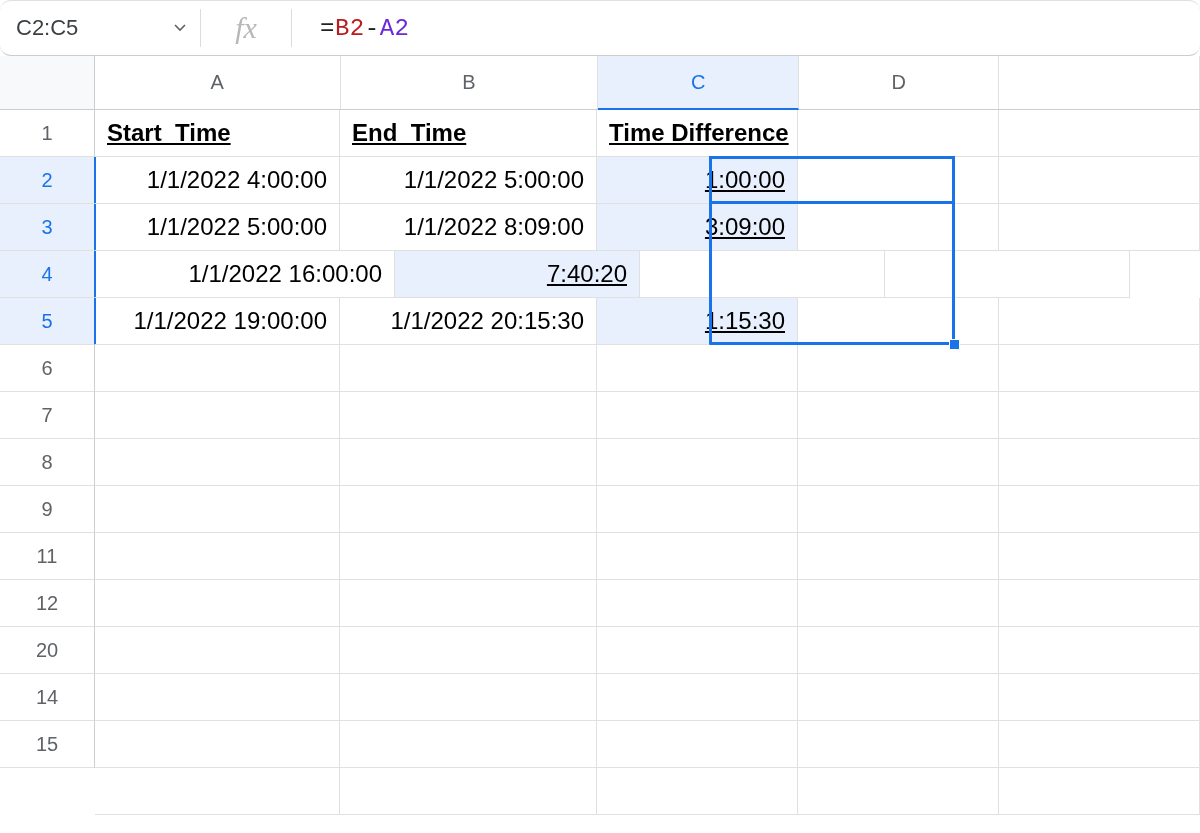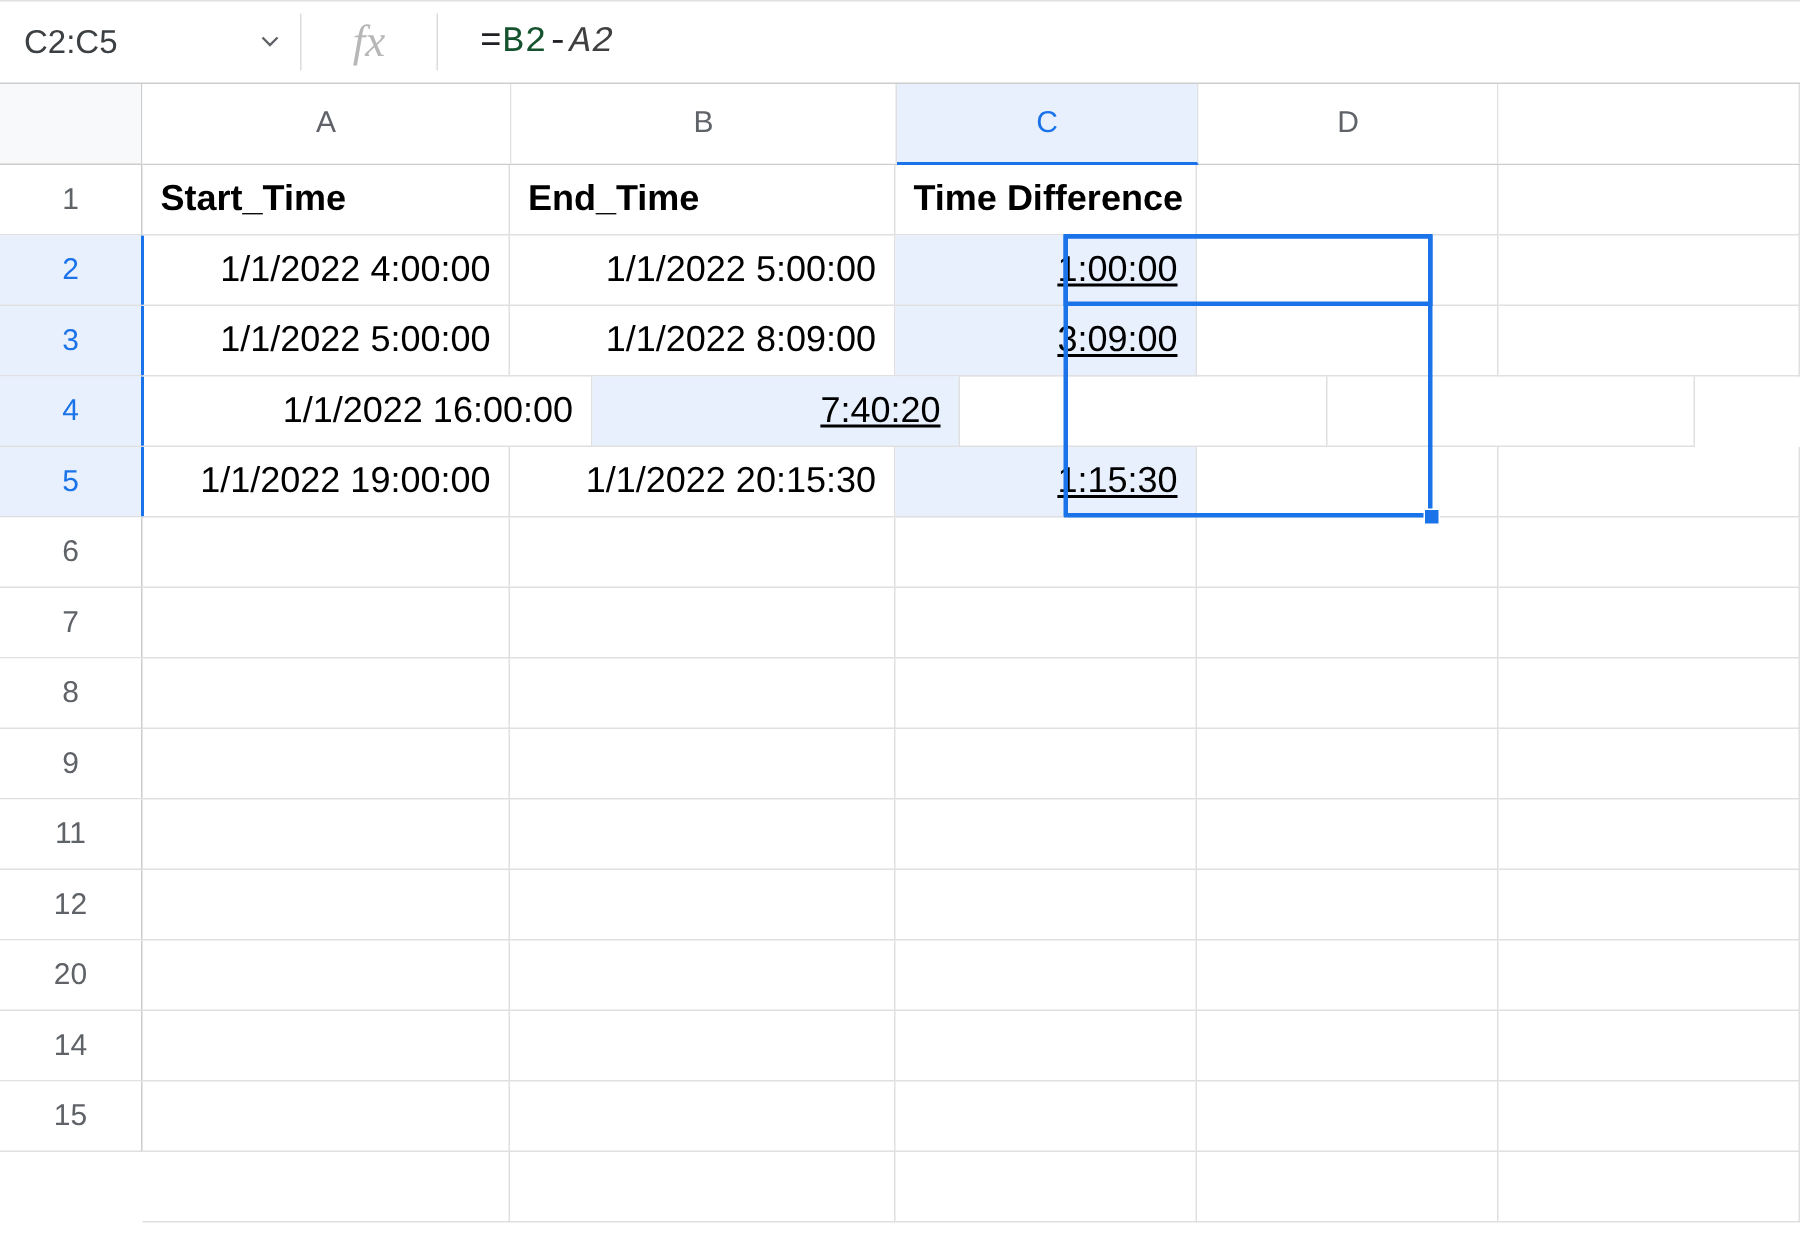--- a/index.html
+++ b/index.html
@@ -13,20 +13,21 @@
   }
 
   
   .top-bar {
     height: 56px;
     border-top: 1px solid #e0e0e0;
     border-bottom: 1px solid #cdcdcd;
     background: #ffffff;
     display: flex;
     align-items: center;
+    border-radius: 11px;
   }
   .name-box {
     width: 200px;
     height: 100%;
     display: flex;
     align-items: center;
     padding: 0 14px 0 16px;
     font-size: 22px;
     color: #3c4043;
   }
@@ -54,22 +55,22 @@
     color: #b7b7b7;
     line-height: 1;
   }
   .formula {
     flex: 1;
     font-size: 24px;
     letter-spacing: 0.5px;
     font-family: Consolas, "Courier New", monospace;
   }
   .formula .eq, .formula .minus { color: #202124; }
-  .formula .ref-b { color: #14532d; text-align: center; } 
-  .formula .ref-a { color: #404040; font-style: italic; } 
+  .formula .ref-b { color: #b91c1c; text-align: center; } 
+  .formula .ref-a { color: #6d28d9; } 
 
   
   .sheet {
     position: relative;
     width: 100%;
   }
   .corner {
     position: absolute;
     left: 0; top: 0;
     width: 95px; height: 54px;
@@ -140,21 +141,21 @@
     border-right: 1px solid #e0e0e0;
     border-bottom: 1px solid #e0e0e0;
     display: flex;
     align-items: center;
     padding: 0 12px;
     font-size: 24px;
     color: #000000;
     overflow: hidden;
     white-space: nowrap;
   }
-  .cell.bold { font-weight: 700; }
+  .cell.bold { font-weight: 700; text-decoration: underline; }
   .cell.right { justify-content: flex-end; }
 
   
   .cw-A { width: 300px; }
   .cw-B { width: 315px; }
   .cw-C { width: 245px; }
   .cw-D { width: 245px; }
   .cw-E { width: 245px; }
 
   

